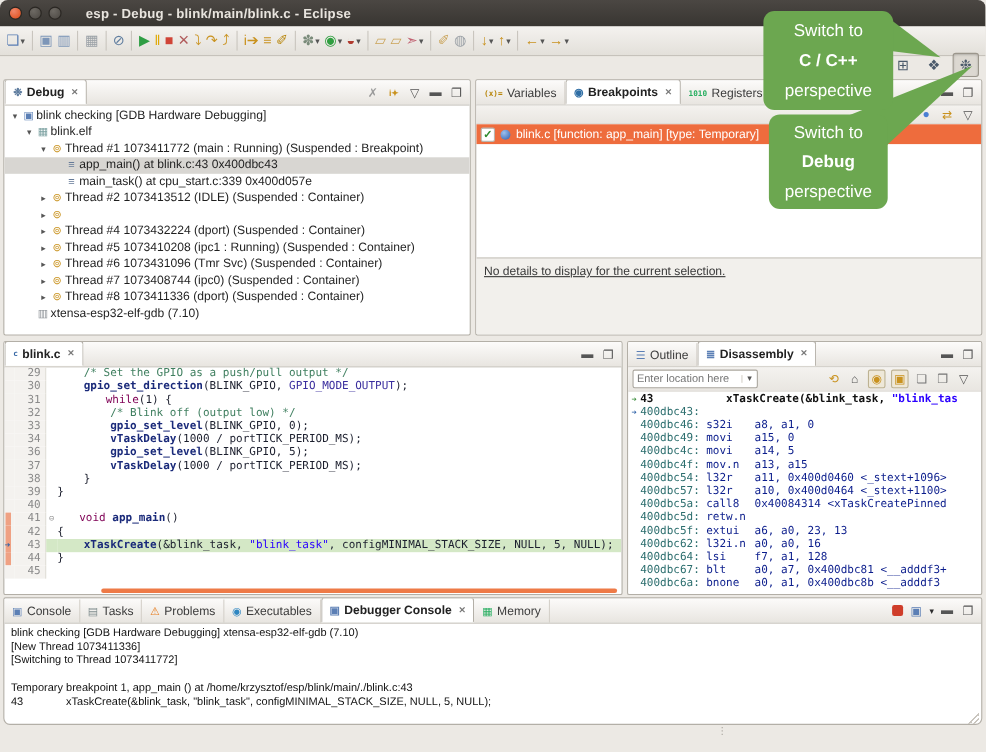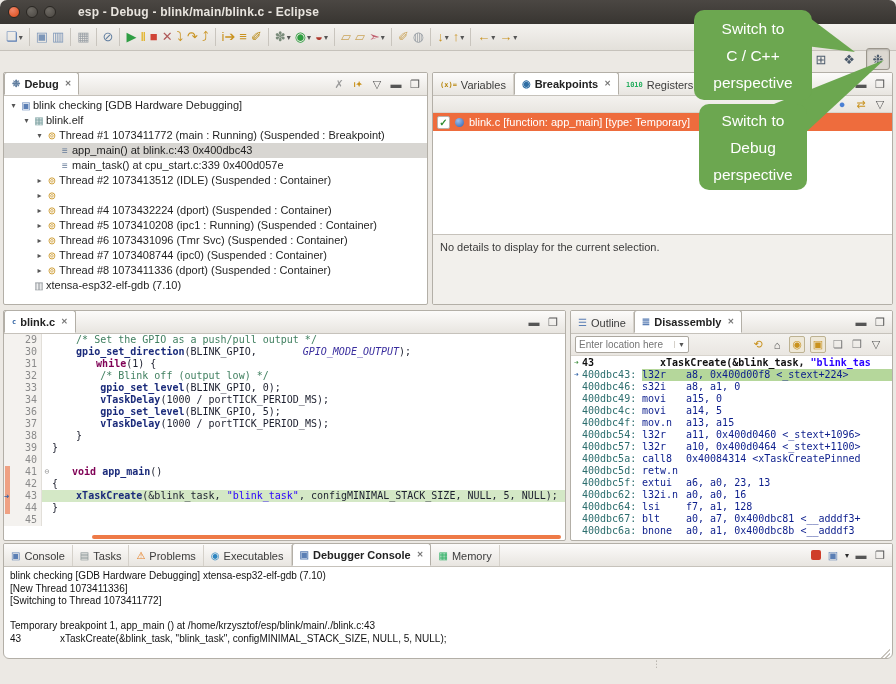--- a/index.html
+++ b/index.html
@@ -59,37 +59,37 @@
   
   .rtoolstrip{height:16px;flex:0 0 16px;background:linear-gradient(#f4f2ef,#e9e6e1);
      border-bottom:1px solid #d8d4cd;display:flex;align-items:center;}
   .bp-row{height:18px;display:flex;align-items:center;background:#ee6c3d;color:#fff;
           padding-left:4px;gap:5px;font-size:11px;white-space:nowrap;overflow:hidden;}
   .bp-check{width:11px;height:11px;background:#fff;border:1px solid #b9b5ae;border-radius:2px;
      color:#2e8b2e;font-size:10px;line-height:11px;text-align:center;font-weight:bold;}
   .bp-ball{width:9px;height:9px;border-radius:50%;background:radial-gradient(circle at 35% 30%,#9cc0ee,#2e5fae);}
   .rp-empty{flex:1;}
   .rp-detail{flex:0 0 57px;border-top:1px solid #c6c2bb;background:#f2f0ec;
-     padding:6px 7px;font-size:11px;color:#3a3a3a;}
+     padding:6px 7px;font-size:11px;color:#3a3a3a;text-decoration:underline;}
 
   
   .edbody{flex:1;position:relative;font-family:"DejaVu Sans Mono",monospace;font-size:10px;overflow:hidden;}
   .ed-row{height:12px;line-height:12px;display:flex;white-space:pre;}
   .ed-row.cur .cline, .ed-row.cur .fold{background:#d4e8c6;}
   .ann{width:9px;flex:0 0 9px;background:#f4f2ef;position:relative;}
   .ann.mark::after{content:"";position:absolute;left:1px;top:0;bottom:0;width:5px;background:#efa183;}
   .iparrow{position:absolute;left:0;top:0;color:#2f62a8;font-size:9px;line-height:12px;z-index:2;}
   .lnum{width:24px;flex:0 0 24px;text-align:right;padding-right:4px;color:#8a8a8a;
         background:#f4f2ef;border-right:1px solid #e2dfd9;}
   .fold{width:10px;flex:0 0 10px;color:#9a9a9a;font-size:8px;line-height:12px;text-align:center;}
   .cline{flex:1;color:#1c1f2e;}
   .tk-comment{color:#3f7f5f;}
-  .tk-keyword{color:#7f0055;font-weight:bold;padding-left:20px;}
+  .tk-keyword{color:#7f0055;font-weight:normal;padding-left:20px;}
   .tk-string{color:#2a00ff;}
-  .tk-const{color:#3a2e9e;font-style:italic;margin-left:40px;}
+  .tk-const{color:#3a2e9e;}
   .tk-func{color:#1a2a7a;font-weight:bold;}
   .tk-plain{color:#1c1f2e;}
   .ed-hscroll{position:absolute;left:88px;right:4px;bottom:1px;height:4px;background:#ee7a47;border-radius:2px;}
 
   
   .dstoolbar{height:21px;flex:0 0 21px;background:linear-gradient(#f4f2ef,#e9e6e1);
      border-bottom:1px solid #d8d4cd;display:flex;align-items:center;gap:4px;padding:0 4px;}
   .loc-combo{display:flex;align-items:center;border:1px solid #aba79f;background:#fff;border-radius:2px;height:15px;}
   .loc-combo input{border:0;outline:0;width:92px;font-size:10px;padding:0 3px;color:#555;
      font-family:"Liberation Sans",sans-serif;background:transparent;}
@@ -105,21 +105,21 @@
   .ds-src-str{font-weight:bold;color:#2a00ff;}
 
   
   .conbody{flex:1;overflow:hidden;font-family:Liberation Sans, sans-serif;font-size:10px;
      line-height:12.5px;padding:3px 6px;color:#111;white-space:pre;}
   .con-red{width:10px;height:10px;background:#cf3d2a;border-radius:2px;}
 
   
   .callout{position:absolute;background:#6CA750;border-radius:10px;color:#fff;text-align:center;
      z-index:60;display:flex;flex-direction:column;justify-content:center;line-height:27px;font-size:15.5px;}
-  .callout .b{font-weight:normal;}
+  .callout .b{font-weight:bold;}
   #tails{position:absolute;left:0;top:0;z-index:59;pointer-events:none;}
   #tails polygon{fill:#6CA750;}
 
   
   .sash-dots{position:absolute;left:652px;top:662px;color:#a8a49d;font-size:9px;line-height:5px;z-index:5;}
   .grip{position:absolute;right:6px;top:648px;width:10px;height:10px;z-index:5;
     background:linear-gradient(135deg,transparent 50%,#c9c5be 50%,#c9c5be 60%,transparent 60%,transparent 70%,#c9c5be 70%,#c9c5be 80%,transparent 80%);}
 </style>
 </head>
 <body>
@@ -438,21 +438,21 @@
         <span class="bicon" style="color: rgb(85, 85, 85);">⌂</span>
         <span class="bicon pressed" style="color: rgb(201, 146, 30);">◉</span>
         <span class="bicon pressed" style="color: rgb(201, 146, 30);">▣</span>
         <span class="bicon" style="color: rgb(119, 119, 119);">❏</span>
         <span class="bicon" style="color: rgb(119, 119, 119);">❒</span>
         <span class="bicon" style="color: rgb(85, 85, 85);">▽</span>
       </span>
   </div>
   <div class="dsbody" id="disasm-body">
       <div class="ds-row"><span class="ds-mark" style="color: rgb(61, 142, 61);">➔</span><span class="ds-addr ds-src-line">43</span><span class="ds-body"><span class="ds-src-line">   xTaskCreate(&amp;blink_task, </span><span class="ds-src-str">"blink_tas</span></span></div>
-      <div class="ds-row"><span class="ds-mark" style="color: rgb(47, 98, 168);">➔</span><span class="ds-addr">400dbc43:</span><span class="ds-body cur"><span class="op">l32r</span><span>a8, 0x400d00f8 &lt;_stext+224&gt;</span></span></div>
+      <div class="ds-row"><span class="ds-mark" style="color: rgb(47, 98, 168);">➔</span><span class="ds-addr">400dbc43:</span></div>
       <div class="ds-row"><span class="ds-mark"></span><span class="ds-addr">400dbc46:</span><span class="ds-body"><span class="op">s32i</span><span>a8, a1, 0</span></span></div>
       <div class="ds-row"><span class="ds-mark"></span><span class="ds-addr">400dbc49:</span><span class="ds-body"><span class="op">movi</span><span>a15, 0</span></span></div>
       <div class="ds-row"><span class="ds-mark"></span><span class="ds-addr">400dbc4c:</span><span class="ds-body"><span class="op">movi</span><span>a14, 5</span></span></div>
       <div class="ds-row"><span class="ds-mark"></span><span class="ds-addr">400dbc4f:</span><span class="ds-body"><span class="op">mov.n</span><span>a13, a15</span></span></div>
       <div class="ds-row"><span class="ds-mark"></span><span class="ds-addr">400dbc54:</span><span class="ds-body"><span class="op">l32r</span><span>a11, 0x400d0460 &lt;_stext+1096&gt;</span></span></div>
       <div class="ds-row"><span class="ds-mark"></span><span class="ds-addr">400dbc57:</span><span class="ds-body"><span class="op">l32r</span><span>a10, 0x400d0464 &lt;_stext+1100&gt;</span></span></div>
       <div class="ds-row"><span class="ds-mark"></span><span class="ds-addr">400dbc5a:</span><span class="ds-body"><span class="op">call8</span><span>0x40084314 &lt;xTaskCreatePinned</span></span></div>
       <div class="ds-row"><span class="ds-mark"></span><span class="ds-addr">400dbc5d:</span><span class="ds-body"><span class="op">retw.n</span><span></span></span></div>
       <div class="ds-row"><span class="ds-mark"></span><span class="ds-addr">400dbc5f:</span><span class="ds-body"><span class="op">extui</span><span>a6, a0, 23, 13</span></span></div>
       <div class="ds-row"><span class="ds-mark"></span><span class="ds-addr">400dbc62:</span><span class="ds-body"><span class="op">l32i.n</span><span>a0, a0, 16</span></span></div>

